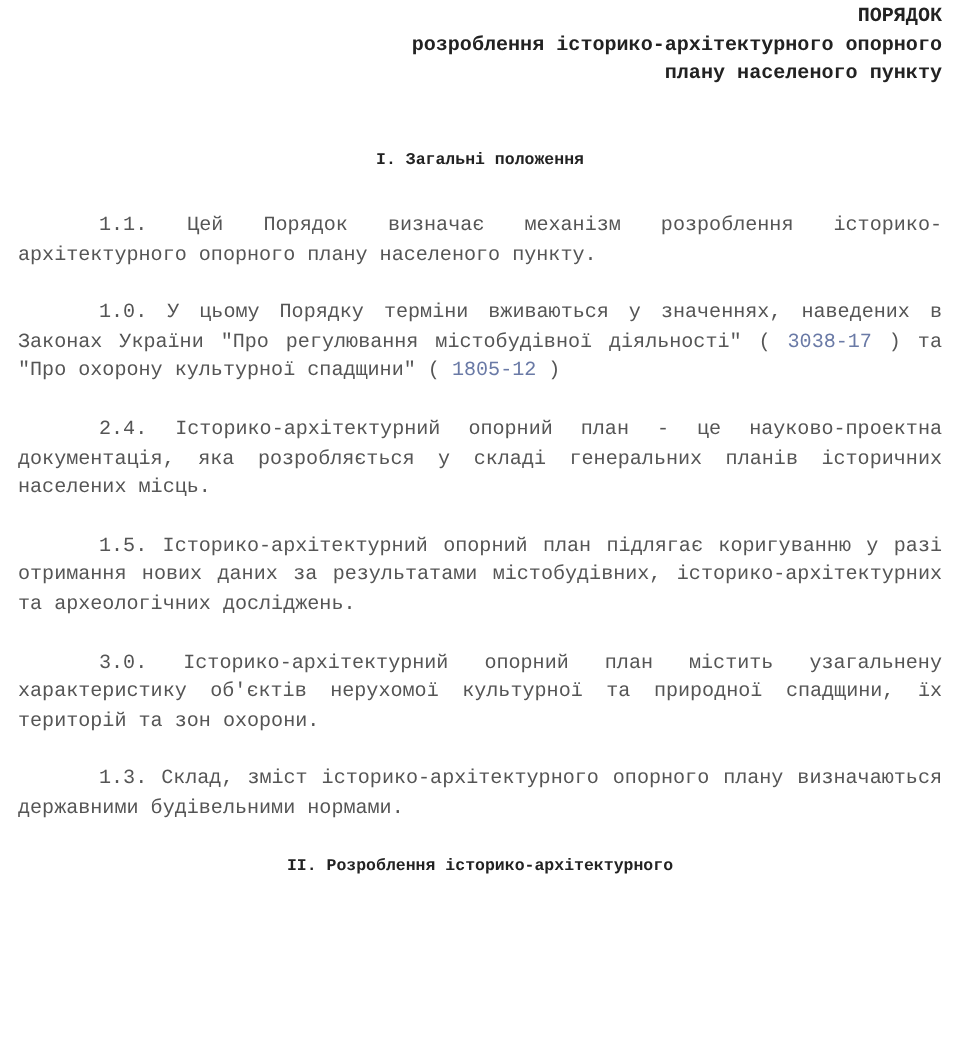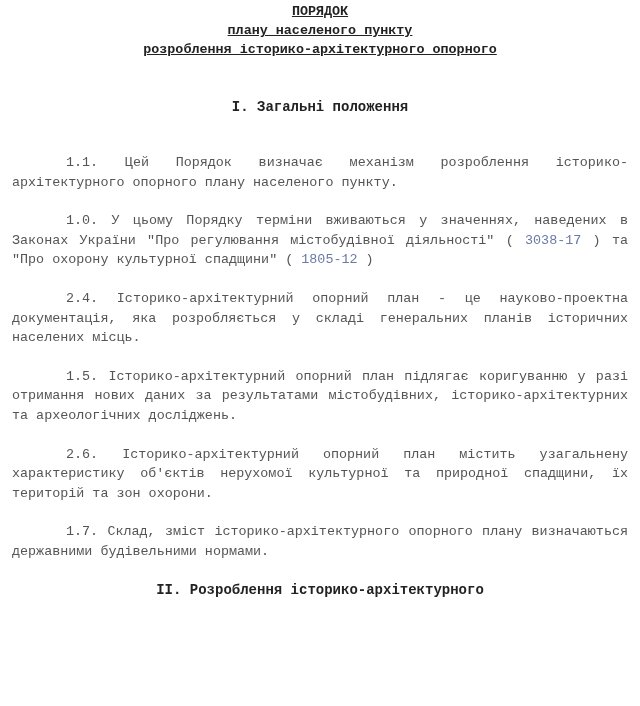--- a/index.html
+++ b/index.html
@@ -1,46 +1,46 @@
 <!DOCTYPE html>
 <html><head>
 <meta charset="utf-8">
 <style>
   html, body { margin: 0; padding: 0; background: #ffffff; }
   body { width: 640px; height: 706px; overflow: hidden; position: relative;
          font-family: "Liberation Mono", "DejaVu Sans Mono", monospace; }
   .doc { position: absolute; left: 12px; top: 0; width: 616px; }
-  .title { text-align: center; font-weight: bold; color: #222; font-size: 13.4px; line-height: 19px; text-decoration: underline; }
+  .title { text-align: right; font-weight: bold; color: #222; font-size: 13.4px; line-height: 19px; }
   .title1 { margin-top: 2px; }
-  .section { text-align: center; font-weight: bold; color: #222; font-size: 14px; line-height: 19px; }
+  .section { text-align: center; font-weight: bold; color: #222; font-size: 11px; line-height: 19px; }
   .p { color: #555; font-size: 13.4px; line-height: 19.6px; text-align: justify; text-align-last: left; }
   .ind { text-indent: 54px; }
   a.link { color: #6a7aa6; text-decoration-color: #7a86a8; }
 </style>
 </head>
 <body>
 
 <div class="doc">
   <div class="title title1">ПОРЯДОК</div>
+  <div class="title">розроблення історико-архітектурного опорного</div>
   <div class="title">плану населеного пункту</div>
-  <div class="title">розроблення історико-архітектурного опорного</div>
 
   <div class="section" style="margin-top:39px;">I. Загальні положення</div>
 
-  <div class="p ind" style="margin-top:36px;">1.1. Цей Порядок визначає механізм розроблення історико-архітектурного опорного плану населеного пункту.</div>
+  <div class="p ind" style="margin-top:24px;">1.1. Цей Порядок визначає механізм розроблення історико-архітектурного опорного плану населеного пункту.</div>
 
   <div class="p ind" style="margin-top:19px;">
     <span>1.0. У цьому Порядку терміни вживаються у значеннях, наведених в Законах України "Про регулювання містобудівної діяльності" ( </span><a class="link">3038-17</a><span> ) та "Про охорону культурної спадщини" ( </span><a class="link">1805-12</a><span> )</span>
   </div>
 
   <div class="p ind" style="margin-top:19px;">2.4. Історико-архітектурний опорний план - це науково-проектна документація, яка розробляється у складі генеральних планів історичних населених місць.</div>
 
 
   <div class="p ind" style="margin-top:19px;">1.5. Історико-архітектурний опорний план підлягає коригуванню у разі отримання нових даних за результатами містобудівних, історико-архітектурних та археологічних досліджень.</div>
 
 
-  <div class="p ind" style="margin-top:19px;">2.6. Історико-архітектурний опорний план містить узагальнену характеристику об'єктів нерухомої культурної та природної спадщини, їх територій та зон охорони.</div>
+  <div class="p ind" style="margin-top:19px;">3.0. Історико-архітектурний опорний план містить узагальнену характеристику об'єктів нерухомої культурної та природної спадщини, їх територій та зон охорони.</div>
 
-  <div class="p ind" style="margin-top:19px;">1.7. Склад, зміст історико-архітектурного опорного плану визначаються державними будівельними нормами.</div>
+  <div class="p ind" style="margin-top:19px;">1.3. Склад, зміст історико-архітектурного опорного плану визначаються державними будівельними нормами.</div>
 
   <div class="section" style="margin-top:19px;">II. Розроблення історико-архітектурного</div>
 
 </div>
 
 </body></html>

